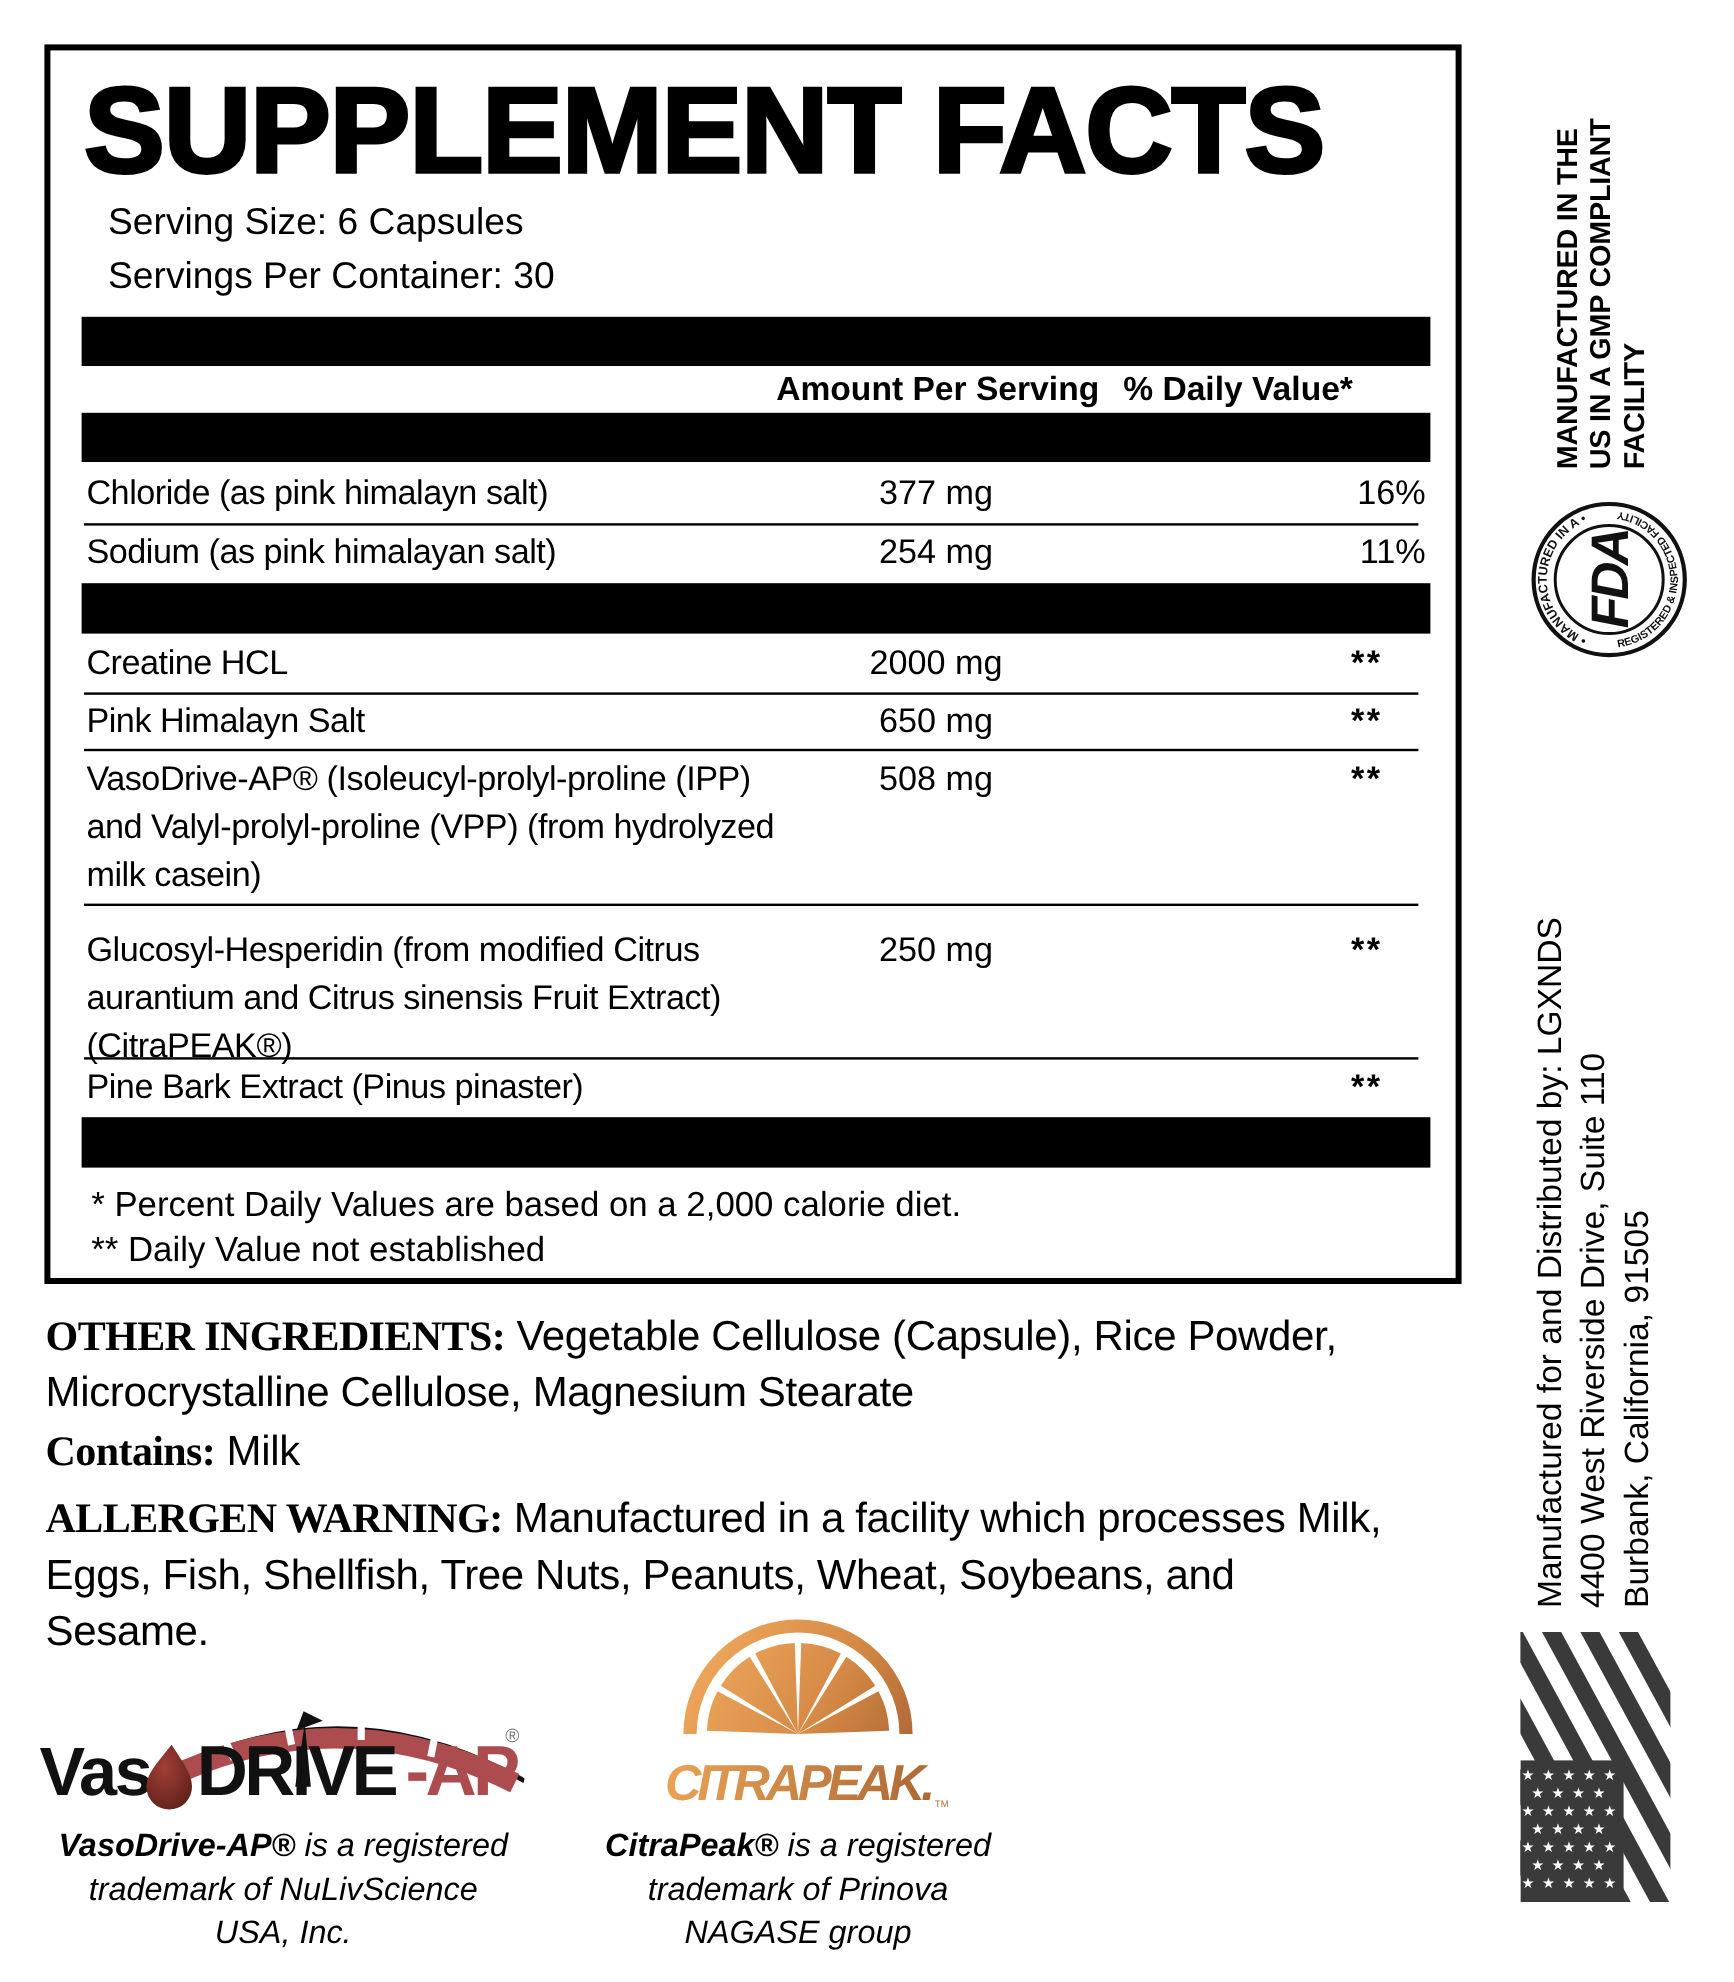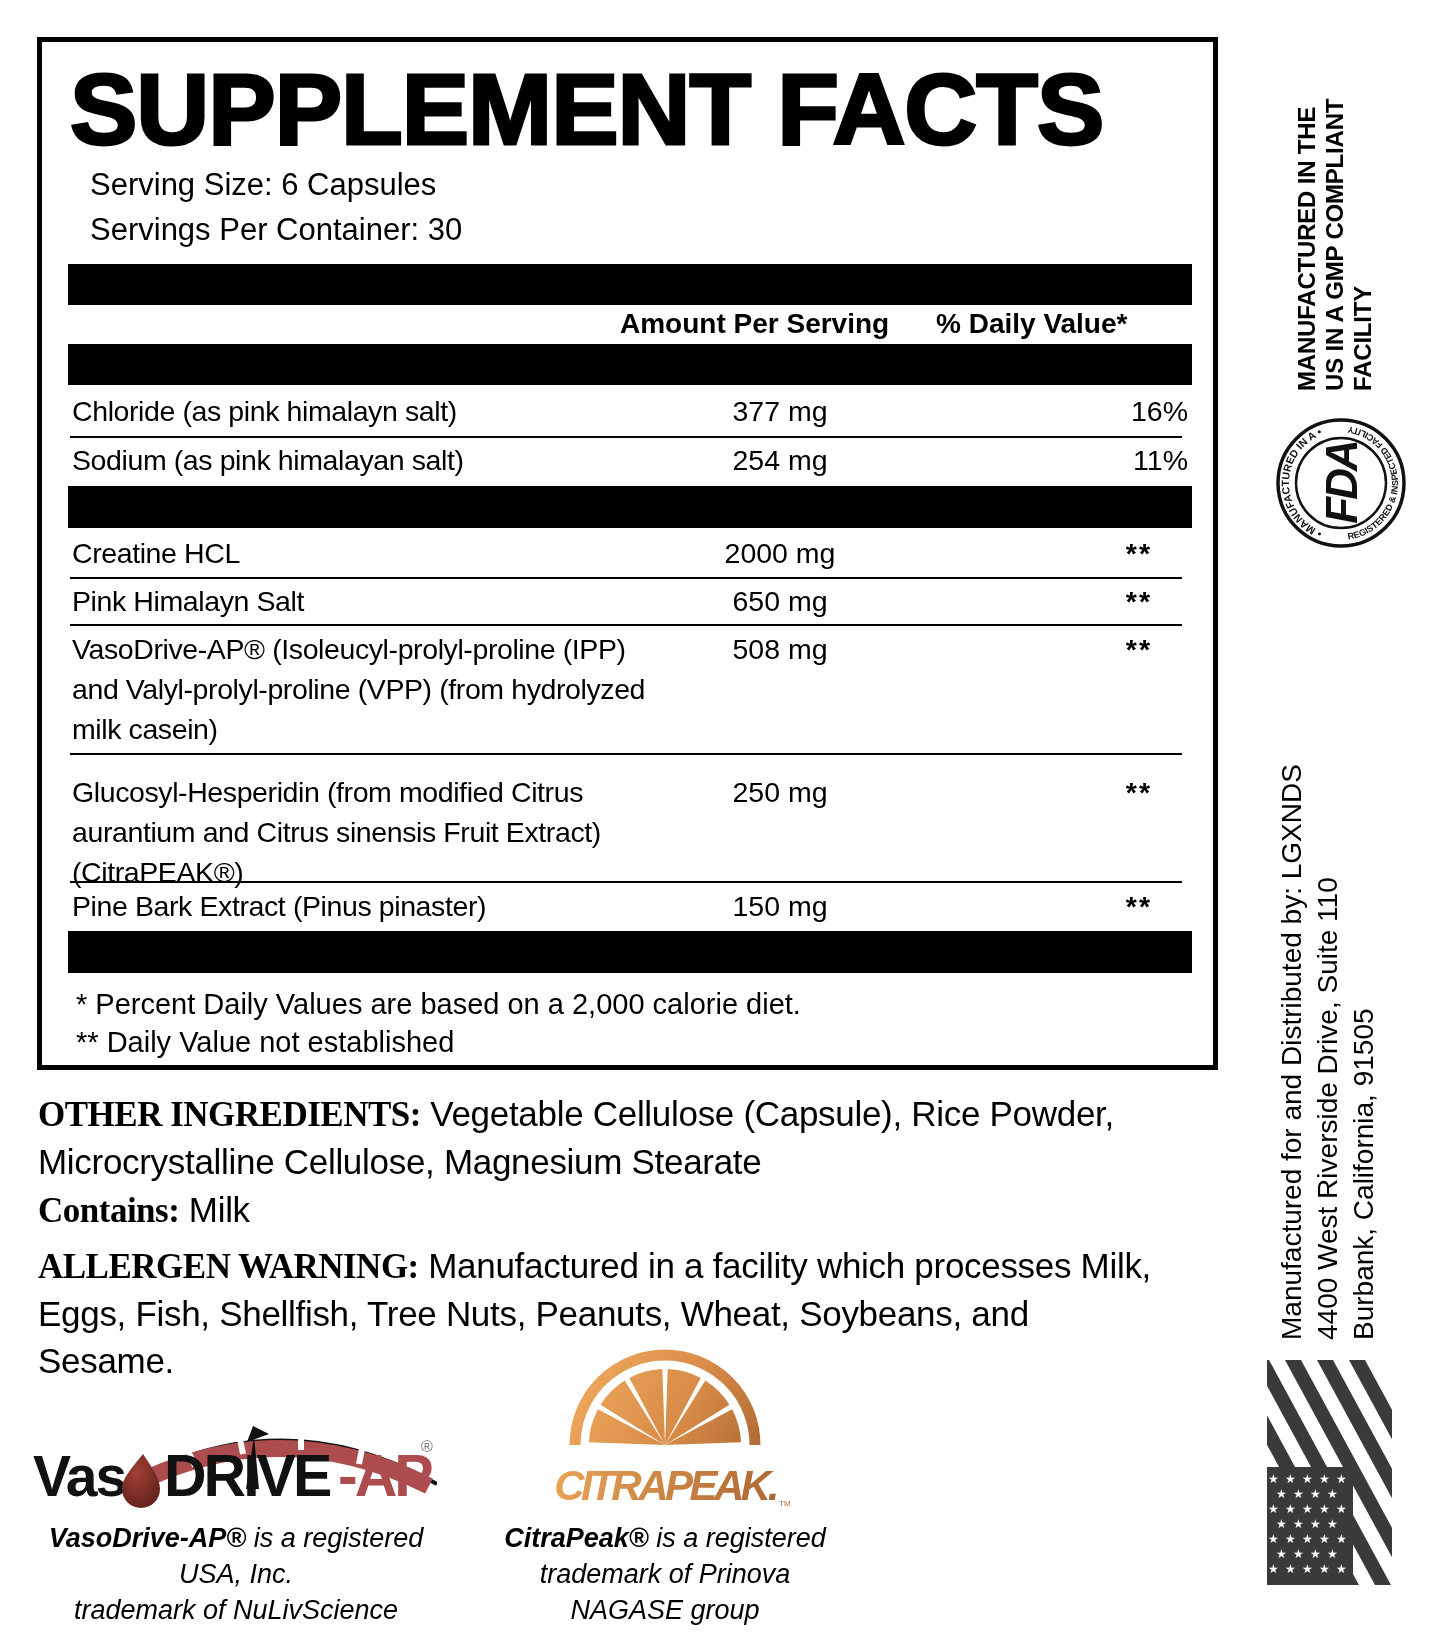--- a/index.html
+++ b/index.html
@@ -43,21 +43,21 @@
 <body>
 
 <div class="abs panel"></div>
 
 <div class="abs title">SUPPLEMENT FACTS</div>
 <div class="abs serv">Serving Size: 6 Capsules</div>
 <div class="abs serv2">Servings Per Container: 30</div>
 
 <div class="abs bar" style="top:264px"></div>
 
-<div class="abs hdr" style="left:620px;width:320px;text-align:left">Amount Per Serving</div>
+<div class="abs hdr" style="left:596px;width:320px;text-align:right">Amount Per Serving</div>
 <div class="abs hdr" style="left:936px;width:220px;">% Daily Value*</div>
 
 <div class="abs bar" style="top:344px"></div>
 
 <div class="abs row" style="top:391px;left:0;width:1445px">
   <span class="nm">Chloride (as pink himalayn salt)</span>
   <span class="amt">377 mg</span>
   <span class="dv">16%</span>
 </div>
 <div class="abs hline" style="top:436px"></div>
@@ -88,21 +88,20 @@
 </div>
 <div class="abs hline" style="top:753px"></div>
 <div class="abs row" style="top:772px;left:0;width:1445px;height:124px">
   <span class="nm">Glucosyl-Hesperidin (from modified Citrus aurantium and Citrus sinensis Fruit Extract) (CitraPEAK®)</span>
   <span class="amt">250 mg</span>
   <span class="dv star">**</span>
 </div>
 <div class="abs hline" style="top:881px"></div>
 <div class="abs row" style="top:886px;left:0;width:1254px">
   <span class="nm">Pine Bark Extract (Pinus pinaster)</span>
-  <span class="amt">150 mg</span>
   <span class="dv star">**</span>
 </div>
 
 <div class="abs bar" style="top:931px;height:42px"></div>
 
 <div class="abs fnote" style="top:988px">* Percent Daily Values are based on a 2,000 calorie diet.</div>
 <div class="abs fnote" style="top:1026px">** Daily Value not established</div>
 
 <div class="abs para" style="top:1090px"><b>OTHER INGREDIENTS:</b><span> Vegetable Cellulose (Capsule), Rice Powder, Microcrystalline Cellulose, Magnesium Stearate</span></div>
 <div class="abs para" style="top:1186px"><b>Contains:</b><span> Milk</span></div>
@@ -129,22 +128,22 @@
 
     <text x="0" y="100" font-size="57" font-weight="bold" letter-spacing="-2" fill="#111">Vas</text>
     <path d="M110 58 C119 72 127 82 127 93 A19 19 0 1 1 89 93 C89 82 99 72 110 58 Z" fill="url(#drop)"></path>
     <text x="131" y="100" font-size="59" font-weight="bold" letter-spacing="-3" fill="#111">DRIVE</text>
     <text x="305" y="100" font-size="59" font-weight="bold" letter-spacing="-3" fill="#ad4c4e">-AP</text>
     <text x="388" y="56" font-size="16" fill="#777">®</text>
   </svg>
 </div>
 <div class="abs note vd-note">
   <div><b>VasoDrive-AP®</b><span> is a registered</span></div>
+  <div>trademark of NuLivScience</div>
   <div>USA, Inc.</div>
-  <div>trademark of NuLivScience</div>
 </div>
 
 <div class="abs" style="left:543px;top:1346px;width:248px;height:168px">
   <svg width="248" height="168" viewBox="0 0 248 168">
     <defs>
       <linearGradient id="og" x1="40" y1="15" x2="225" y2="120" gradientUnits="userSpaceOnUse">
         <stop offset="0%" stop-color="#efa95d"></stop>
           <stop offset="55%" stop-color="#d68a46"></stop>
           <stop offset="100%" stop-color="#a96434"></stop>
       </linearGradient>

